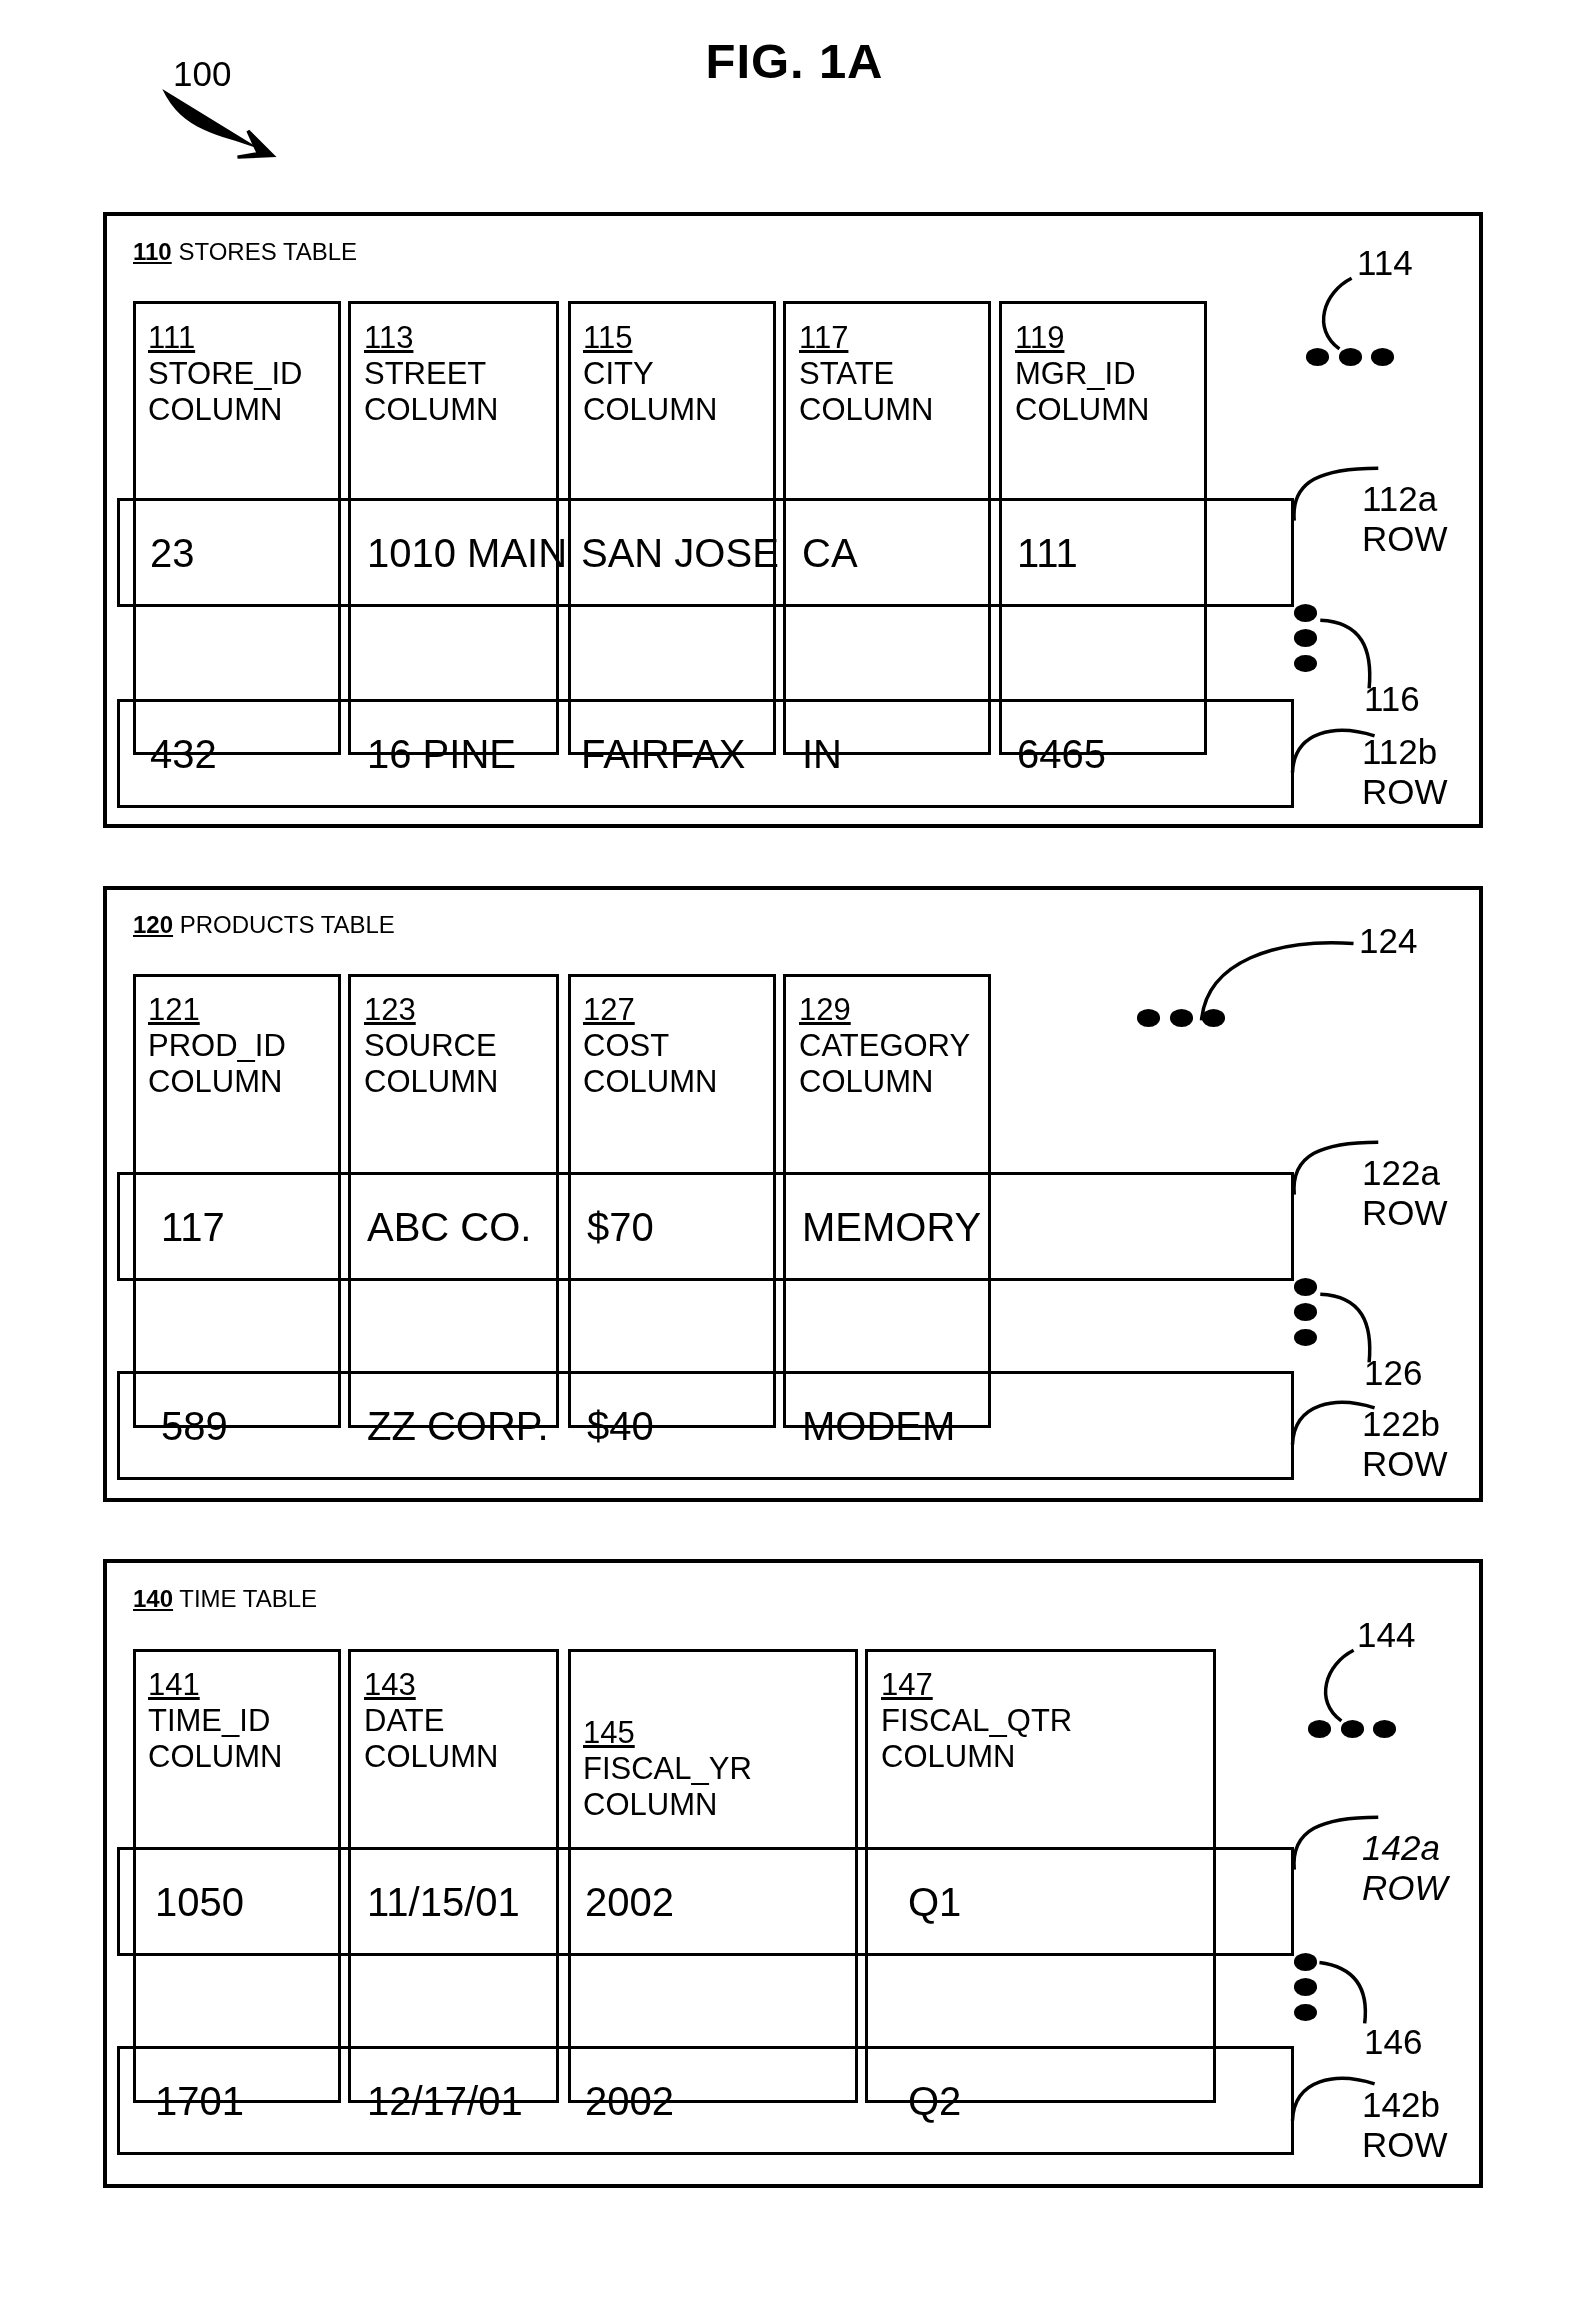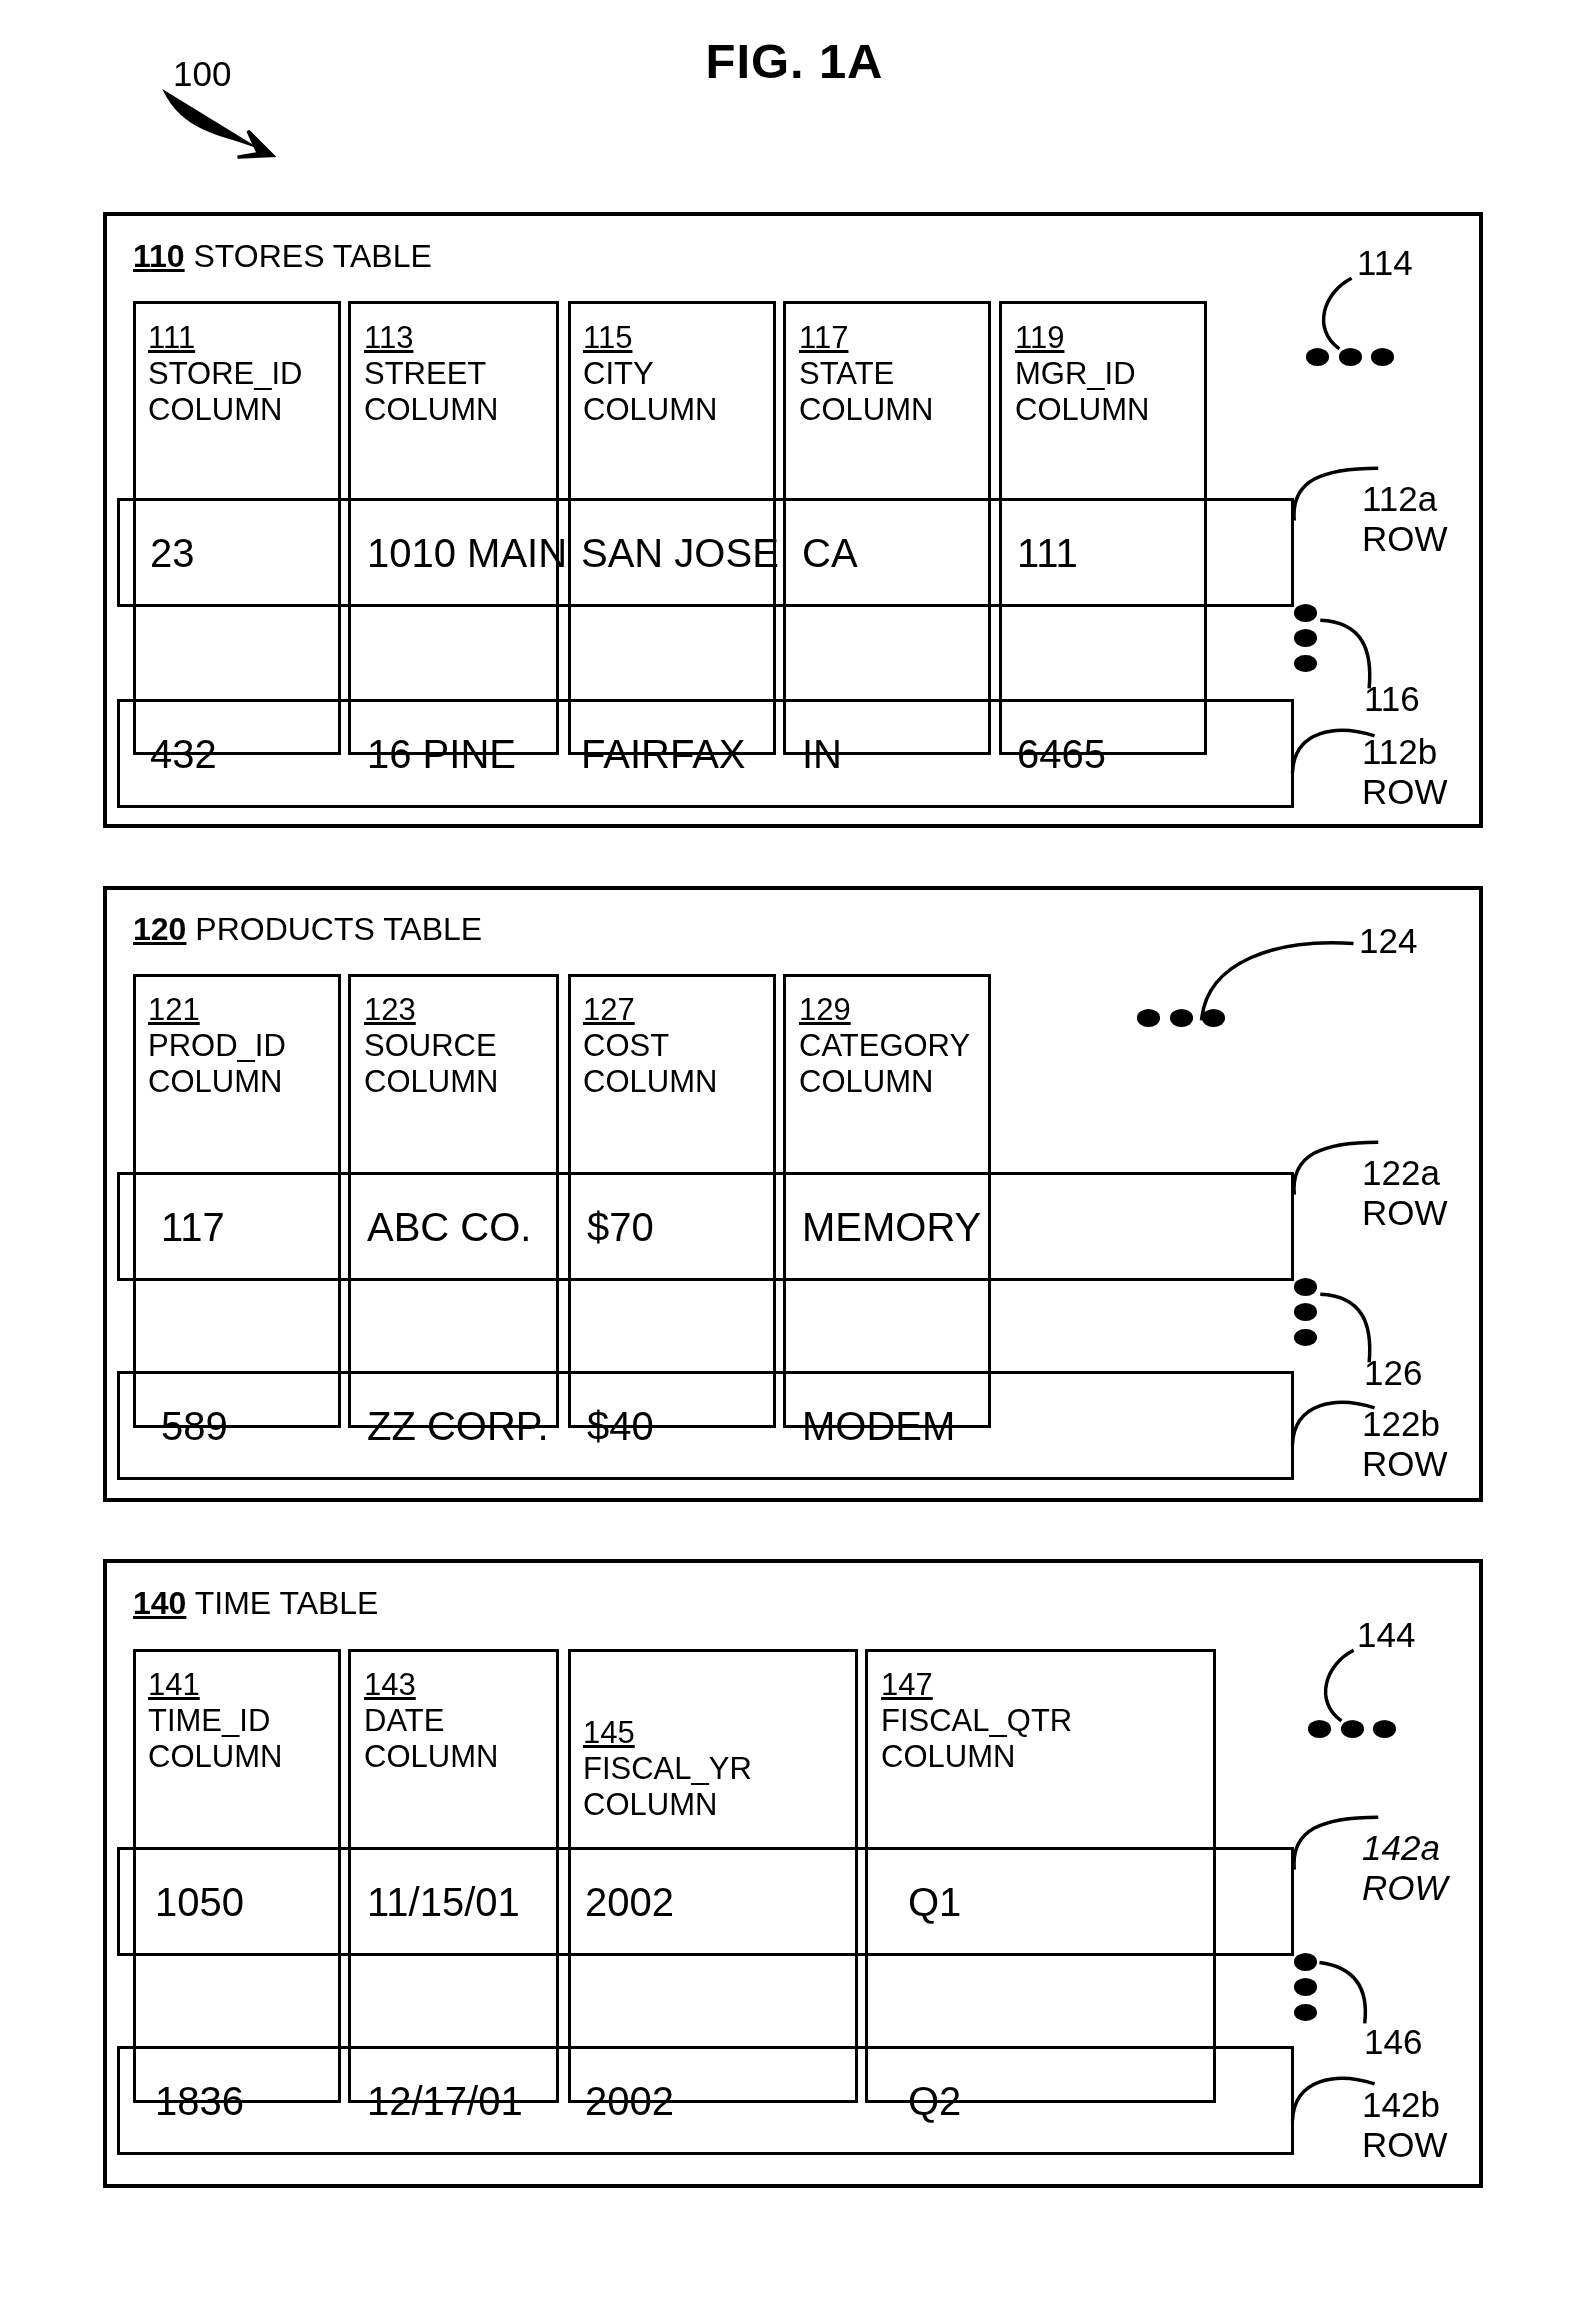--- a/index.html
+++ b/index.html
@@ -18,21 +18,21 @@
 
   
   .tbox{
     position:absolute;border:4.4px solid #000;background:#fff;box-sizing:border-box;
   }
   #stores-box{left:103px;top:212px;width:1380px;height:616px;}
   #products-box{left:103px;top:886px;width:1380px;height:616px;}
   #time-box{left:103px;top:1559px;width:1380px;height:629px;}
 
   .tbl-caption{
-    position:absolute;font-size:32px;letter-spacing:0px;white-space:nowrap;
+    position:absolute;font-size:24px;letter-spacing:0px;white-space:nowrap;
   }
   .tbl-caption .num{ text-decoration:underline; font-weight:bold;}
 
   
   .colbox{
     position:absolute;border:3.5px solid #000;box-sizing:border-box;background:transparent;
     z-index:3;
   }
   .colhdr{
     position:absolute;font-size:31px;line-height:1.16;white-space:nowrap;z-index:6;
@@ -278,21 +278,21 @@
 </div>
 
 <div class="rowbox" style="left:117px;top:1847px;width:1177px;height:109px;"></div>
 <div class="rowbox" style="left:117px;top:2046px;width:1177px;height:109px;"></div>
 
 <div class="cell" style="left:155px;top:1880px;">1050</div>
 <div class="cell" style="left:367px;top:1880px;">11/15/01</div>
 <div class="cell" style="left:585px;top:1880px;">2002</div>
 <div class="cell" style="left:908px;top:1880px;">Q1</div>
 
-<div class="cell" style="left:155px;top:2079px;">1836</div>
+<div class="cell" style="left:155px;top:2079px;">1701</div>
 <div class="cell" style="left:367px;top:2079px;">12/17/01</div>
 <div class="cell" style="left:585px;top:2079px;">2002</div>
 <div class="cell" style="left:908px;top:2079px;">Q2</div>
 
 <div class="dots-h" style="left:1308px;top:1720px;">
     <i></i>
     <i></i>
     <i></i>
   </div>
 <svg class="lead" style="left:1303px;top:1638px;" width="96" height="96" viewBox="0 0 110 110">

